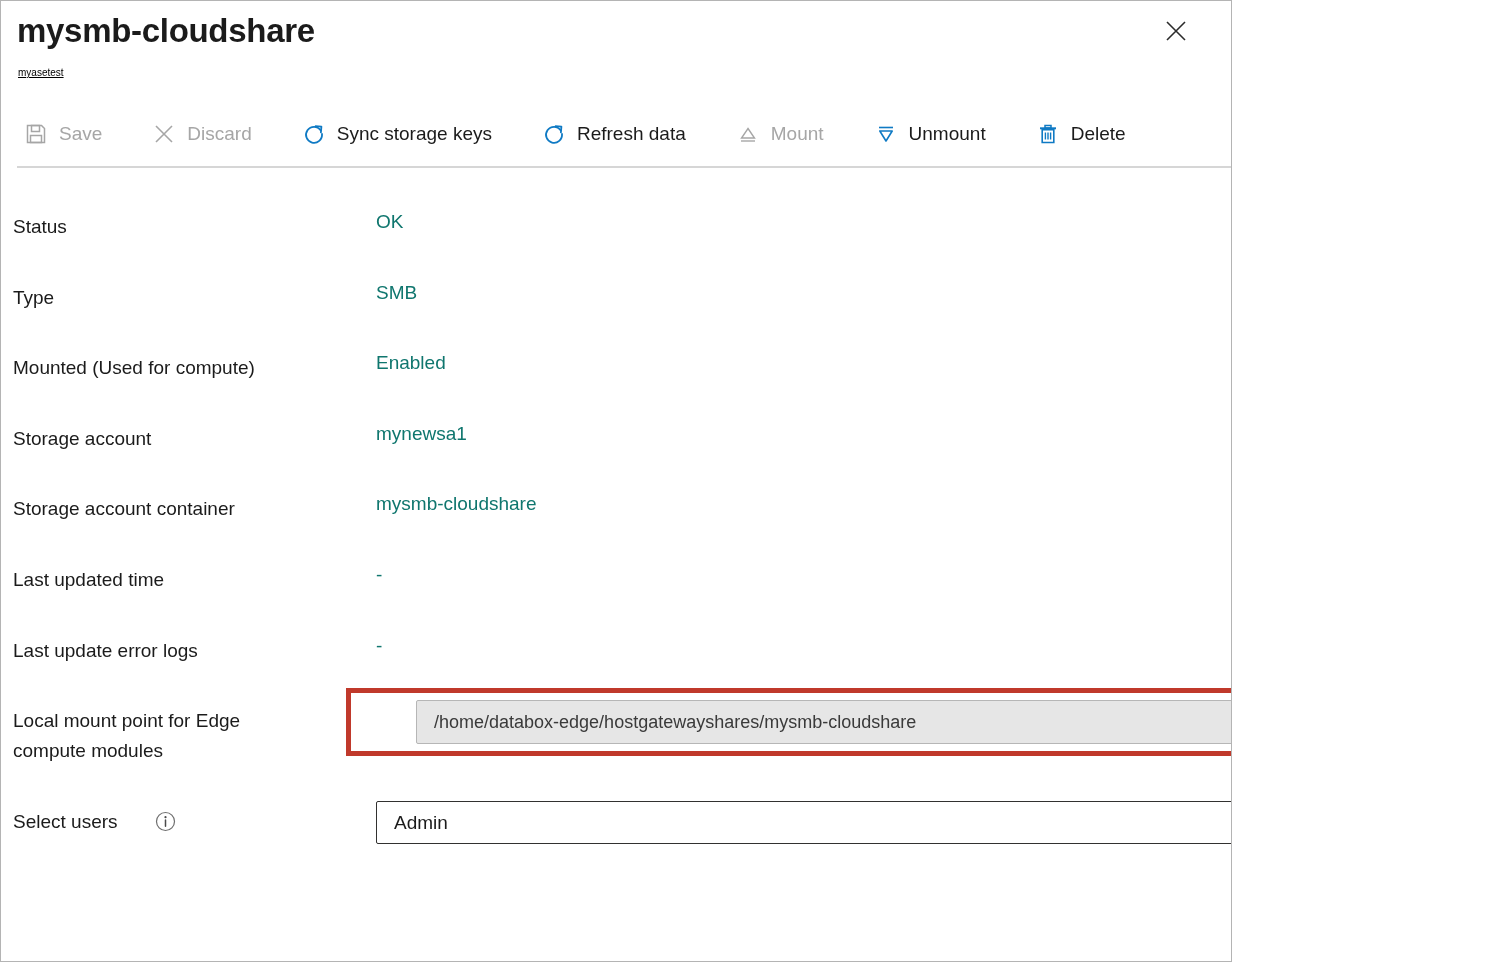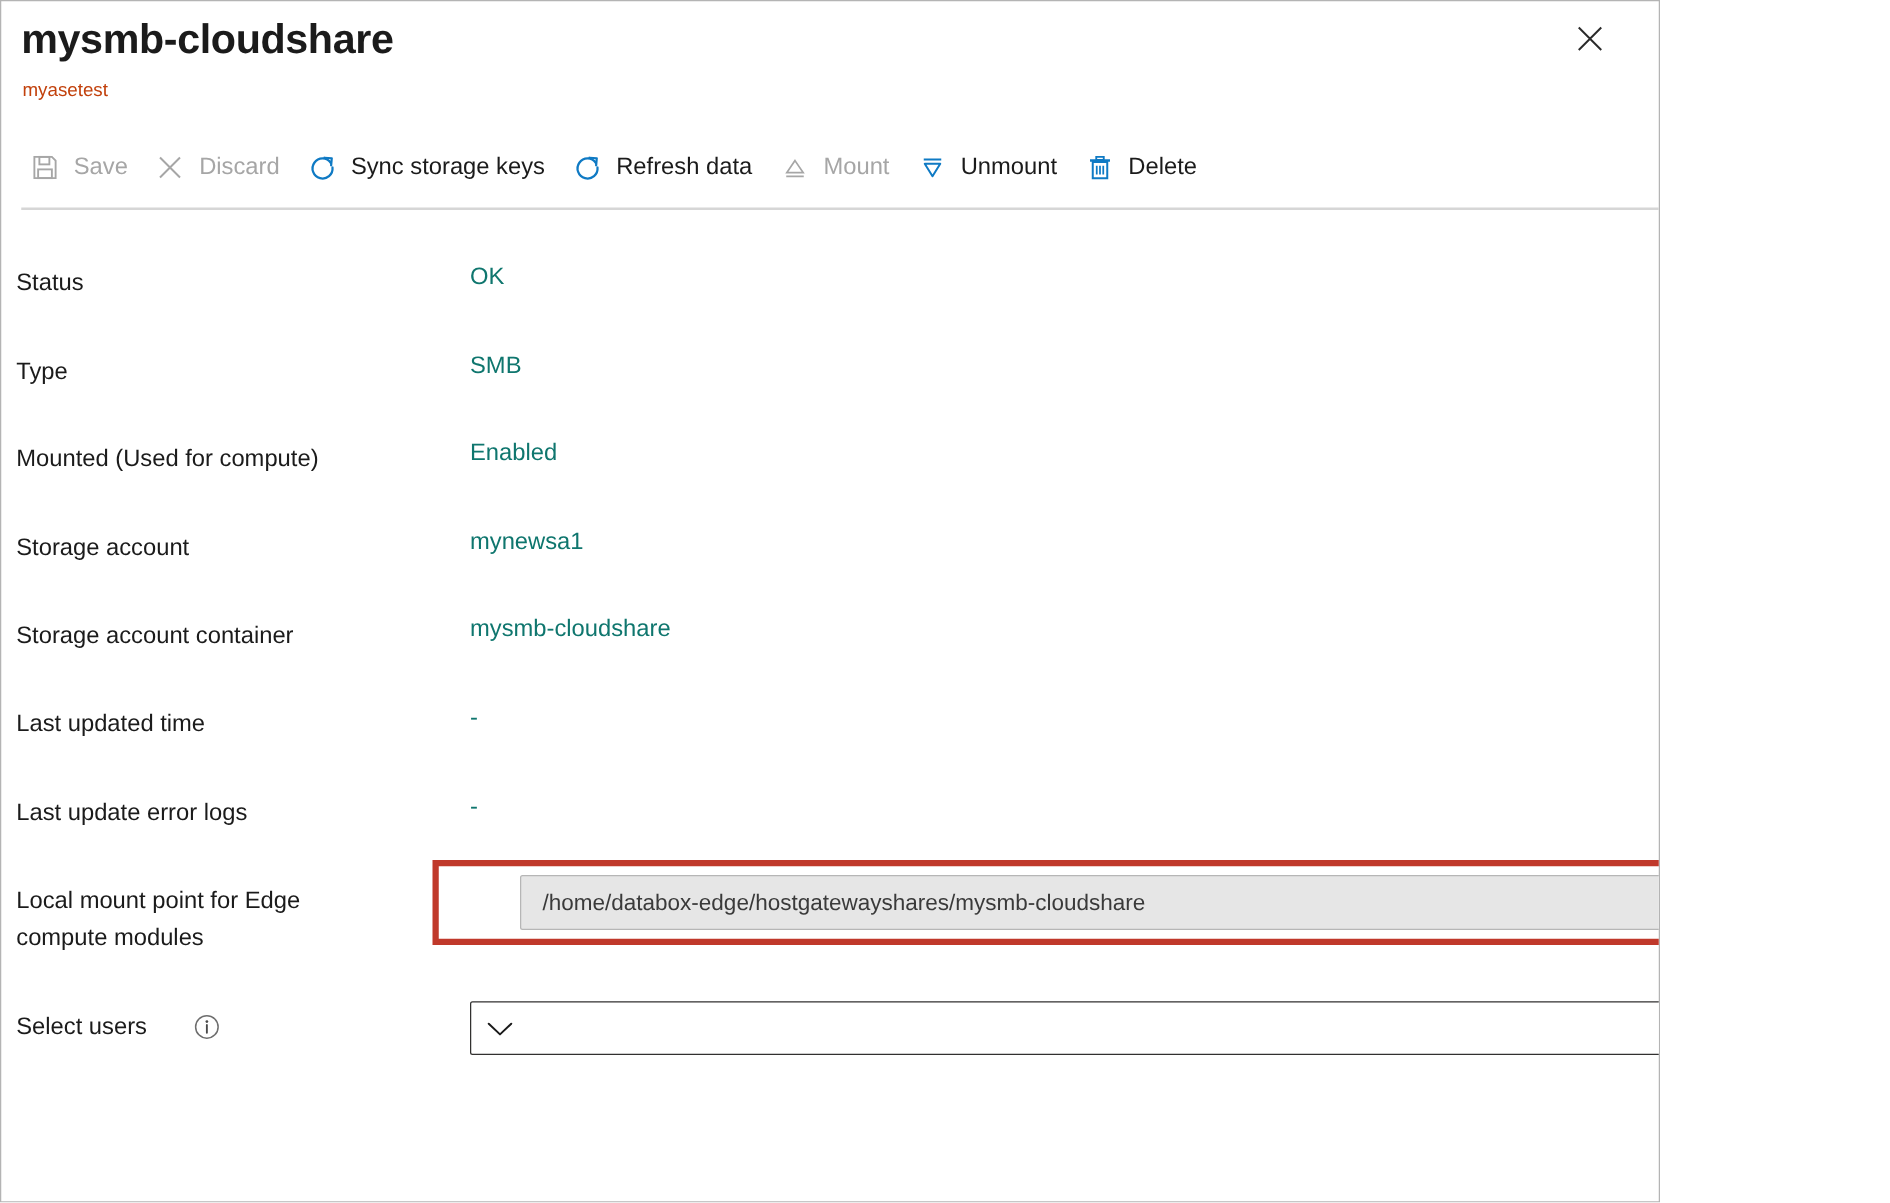--- a/index.html
+++ b/index.html
@@ -6,21 +6,21 @@
     margin: 0;
     padding: 0;
     background: #ffffff;
   }
   body {
     font-family: "Liberation Sans", sans-serif;
     color: #1b1b1b;
   }
   #page {
     position: relative;
-    width: 1328px;
+    width: 1232px;
     height: 962px;
     background: #ffffff;
     border: 1px solid #b4b4b4;
     box-sizing: border-box;
     overflow: hidden;
   }
 
   
   .page-title {
     position: absolute;
@@ -30,24 +30,25 @@
     font-weight: 600;
     letter-spacing: -0.3px;
     color: #1b1b1b;
     line-height: 44px;
     white-space: nowrap;
   }
   .page-subtitle {
     position: absolute;
     left: 17px;
     top: 61px;
-    font-size: 15px;
-    color: #c2410c;
+    font-size: 10px;
+    color: #000000;
     line-height: 22px;
     white-space: nowrap;
+    text-decoration: underline;
   }
   .close-button {
     position: absolute;
     right: 38px;
     top: 15px;
     width: 34px;
     height: 34px;
     display: flex;
     align-items: center;
     justify-content: center;
@@ -55,20 +56,21 @@
   }
 
   
   .toolbar {
     position: absolute;
     left: 14px;
     top: 112px;
     height: 42px;
     display: flex;
     align-items: center;
+    gap: 28px;
   }
   .tb-item {
     display: flex;
     align-items: center;
     height: 42px;
     padding: 0 13px 0 8px;
     cursor: pointer;
     white-space: nowrap;
   }
   .tb-item.disabled { cursor: default; }
@@ -332,20 +334,21 @@
   <div class="prop-label" style="top:806px">Select users</div>
   <span class="info-icon">
     <svg width="21" height="21" viewBox="0 0 21 21">
       <circle cx="10.5" cy="10.5" r="9" fill="none" stroke="#6e6e6e" stroke-width="1.2"></circle>
       <circle cx="10.5" cy="6.2" r="1.1" fill="#4a4a4a"></circle>
       <path d="M10.5 9 V15.2" stroke="#4a4a4a" stroke-width="1.5" stroke-linecap="round"></path>
     </svg>
   </span>
 
   <div class="users-select">
+    <span class="users-select-text">Admin</span>
     <span class="chevron">
       <svg width="26" height="16" viewBox="0 0 26 16">
         <path d="M4 4 L13 12.5 L22 4" fill="none" stroke="#1b1b1b" stroke-width="1.6" stroke-linecap="round" stroke-linejoin="round"></path>
       </svg>
     </span>
   </div>
 
 </div>
 
 </body></html>

